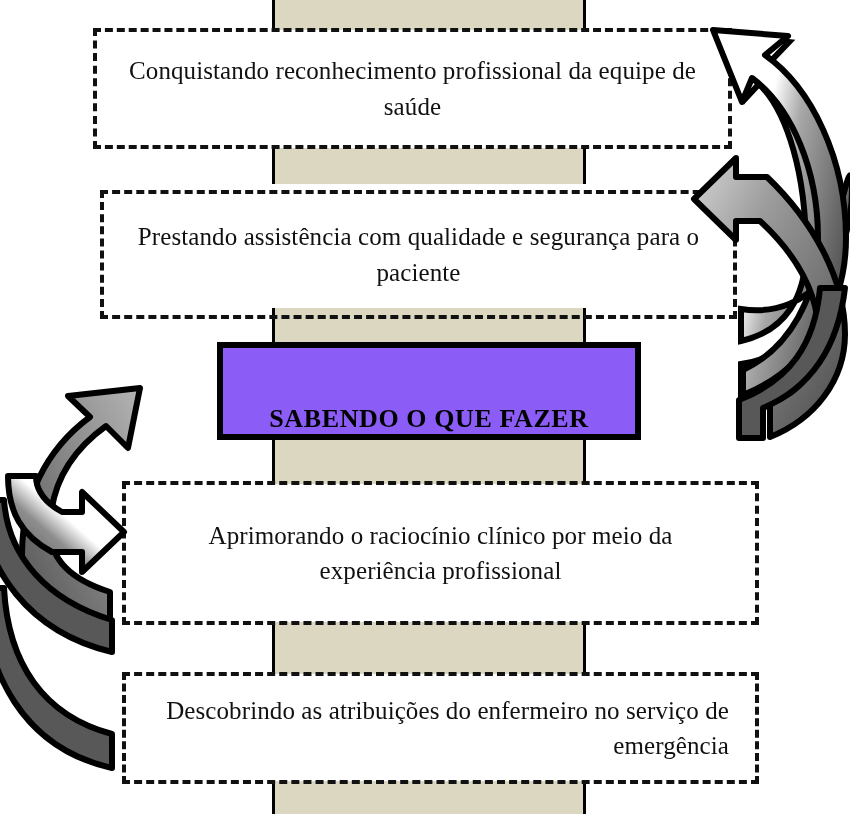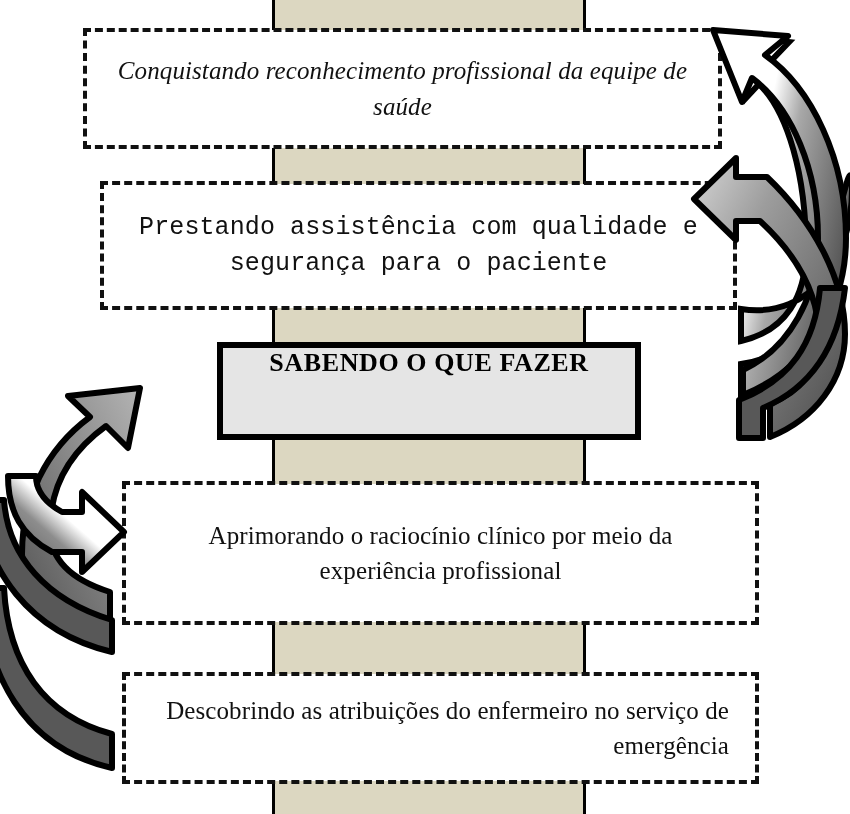--- a/index.html
+++ b/index.html
@@ -51,25 +51,25 @@
     color: #111;
     padding: 0 26px;
     letter-spacing: 0.1px;
     font-weight: 400;
   }
 
   
   .corebox {
     position: absolute;
     box-sizing: border-box;
-    background: #e5e5e5;
+    background: #8b5cf6;
     border: 6px solid #000;
     z-index: 4;
     display: flex;
-    align-items: flex-start;
+    align-items: flex-end;
     justify-content: center;
   }
   .corebox .label {
     font-size: 26px;
     font-weight: bold;
     color: #000;
     letter-spacing: 0.6px;
     text-align: center;
   }
 
@@ -90,25 +90,25 @@
 
 <div id="diagram">
 
   <div class="spine" style="left:272px; top:0px;   width:314px; height:30px;"></div>
   <div class="spine" style="left:272px; top:148px; width:314px; height:36px;"></div>
   <div class="spine" style="left:272px; top:308px; width:314px; height:38px;"></div>
   <div class="spine" style="left:272px; top:436px; width:314px; height:48px;"></div>
   <div class="spine" style="left:272px; top:622px; width:314px; height:52px;"></div>
   <div class="spine" style="left:272px; top:781px; width:314px; height:33px;"></div>
 
-  <div class="dbox" style="left:83px; top:28px; width:639px; height:121px;font-style:italic;">
+  <div class="dbox" style="left:93px; top:28px; width:639px; height:121px;">
     <span class="label">Conquistando reconhecimento profissional da equipe de saúde</span>
   </div>
 
-  <div class="dbox" style="left:100px; top:181px; width:637px; height:129px;font-family:Liberation Mono, monospace;">
+  <div class="dbox" style="left:100px; top:190px; width:637px; height:129px;">
     <span class="label">Prestando assistência com qualidade e segurança para o paciente</span>
   </div>
 
   <div class="corebox" style="left:217px; top:342px; width:424px; height:98px;">
     <span class="label">SABENDO O QUE FAZER</span>
   </div>
 
   <div class="dbox" style="left:122px; top:481px; width:637px; height:144px;">
     <span class="label">Aprimorando o raciocínio clínico por meio da experiência profissional</span>
   </div>

